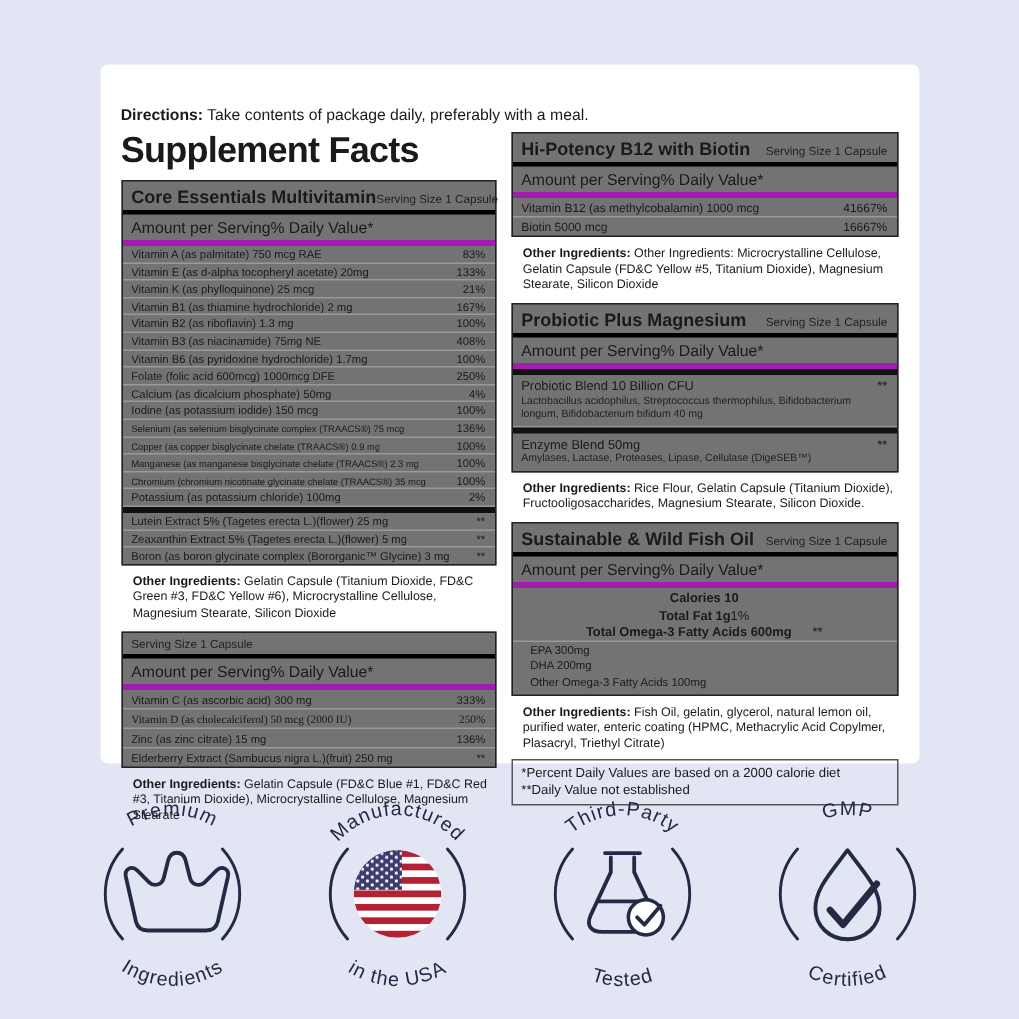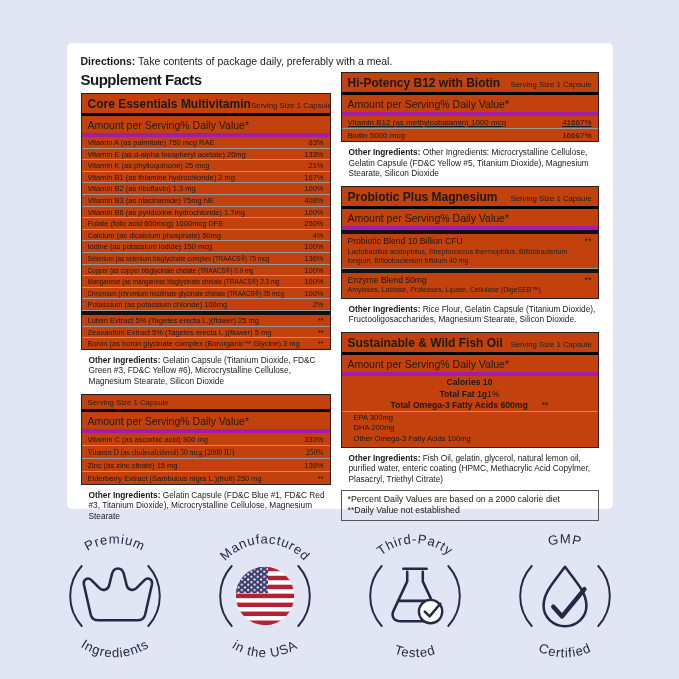--- a/index.html
+++ b/index.html
@@ -10,29 +10,29 @@
     color:#1a1a1a;
     -webkit-font-smoothing:antialiased;
     overflow:hidden;
   }
   .card{
     width:546px;height:466px;
     margin:43px auto 0;
     background:#ffffff;
     border-radius:5px;
     box-sizing:border-box;
-    padding:12px 14px 10px;
+    padding:28px 14px 10px;
   }
   .directions{font-size:10.5px;margin-bottom:3px;}
   .directions b{font-weight:bold;}
   .cols{display:flex;gap:10px;}
   .col-left{width:250px;flex:0 0 250px;}
   .col-right{width:258px;flex:0 0 258px;padding-top:2px;}
-  .sf-title{font-size:15px;font-weight:bold;letter-spacing:-0.5px;margin:1px 0 5px;}
-  .panel{border:1.5px solid #222;background:#c2410c;}
+  .sf-title{font-size:24px;font-weight:bold;letter-spacing:-0.5px;margin:1px 0 5px;}
+  .panel{border:1.5px solid #222;background:#737373;}
   .panel-head{display:flex;justify-content:space-between;align-items:baseline;
     padding:3px 6px 2px;border-bottom:3px solid #000;}
   .panel-title{font-size:12px;font-weight:bold;white-space:nowrap;}
   .serving{font-size:7.8px;color:#222;white-space:nowrap;}
   .amount-row{display:flex;justify-content:flex-start;align-items:baseline;
     padding:3px 6px 2px;border-bottom:4px solid #a21caf;font-size:10.5px;}
   .row{display:flex;justify-content:space-between;align-items:baseline;
     padding:1px 6px 0;border-bottom:1px solid #9a9a9a;font-size:7.5px;
     height:9.6px;line-height:9.4px;white-space:nowrap;overflow:hidden;}
   .row:last-child{border-bottom:none;}
@@ -187,21 +187,21 @@
     <div class="col-right">
       <div class="panel">
         <div class="panel-head">
           <span class="panel-title">Hi-Potency B12 with Biotin</span>
           <span class="serving">Serving Size 1 Capsule</span>
         </div>
         <div class="amount-row">
           <span>Amount per Serving</span>
           <span>% Daily Value*</span>
         </div>
-        <div class="row" style="font-size:8px;height:11px;line-height:11px;text-decoration:underline;">
+        <div class="row" style="font-size:8px;height:11px;line-height:11px;">
             <span class="nm">Vitamin B12 (as methylcobalamin) 1000 mcg</span>
             <span class="dv">41667%</span>
           </div>
         <div class="row" style="font-size:8px;height:11px;line-height:11px;">
             <span class="nm">Biotin 5000 mcg</span>
             <span class="dv">16667%</span>
           </div>
       </div>
 
       <div class="other"><b>Other Ingredients:</b><span> Other Ingredients: Microcrystalline Cellulose, Gelatin Capsule (FD&amp;C Yellow #5, Titanium Dioxide), Magnesium Stearate, Silicon Dioxide</span></div>

